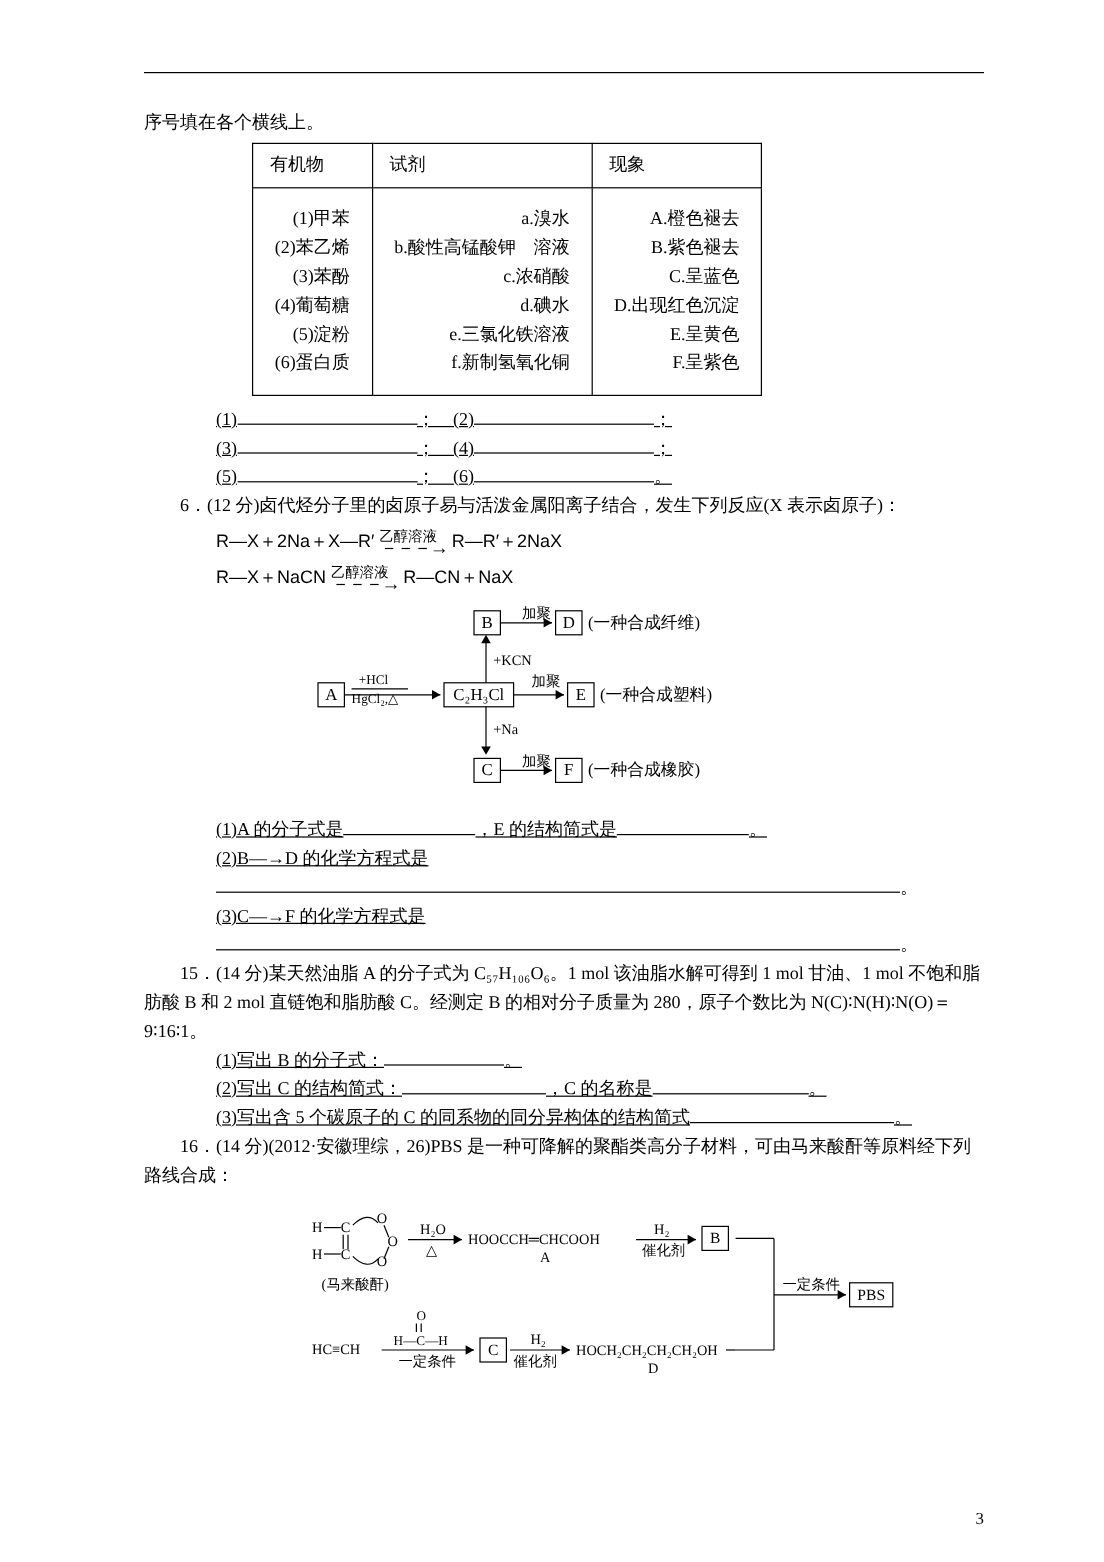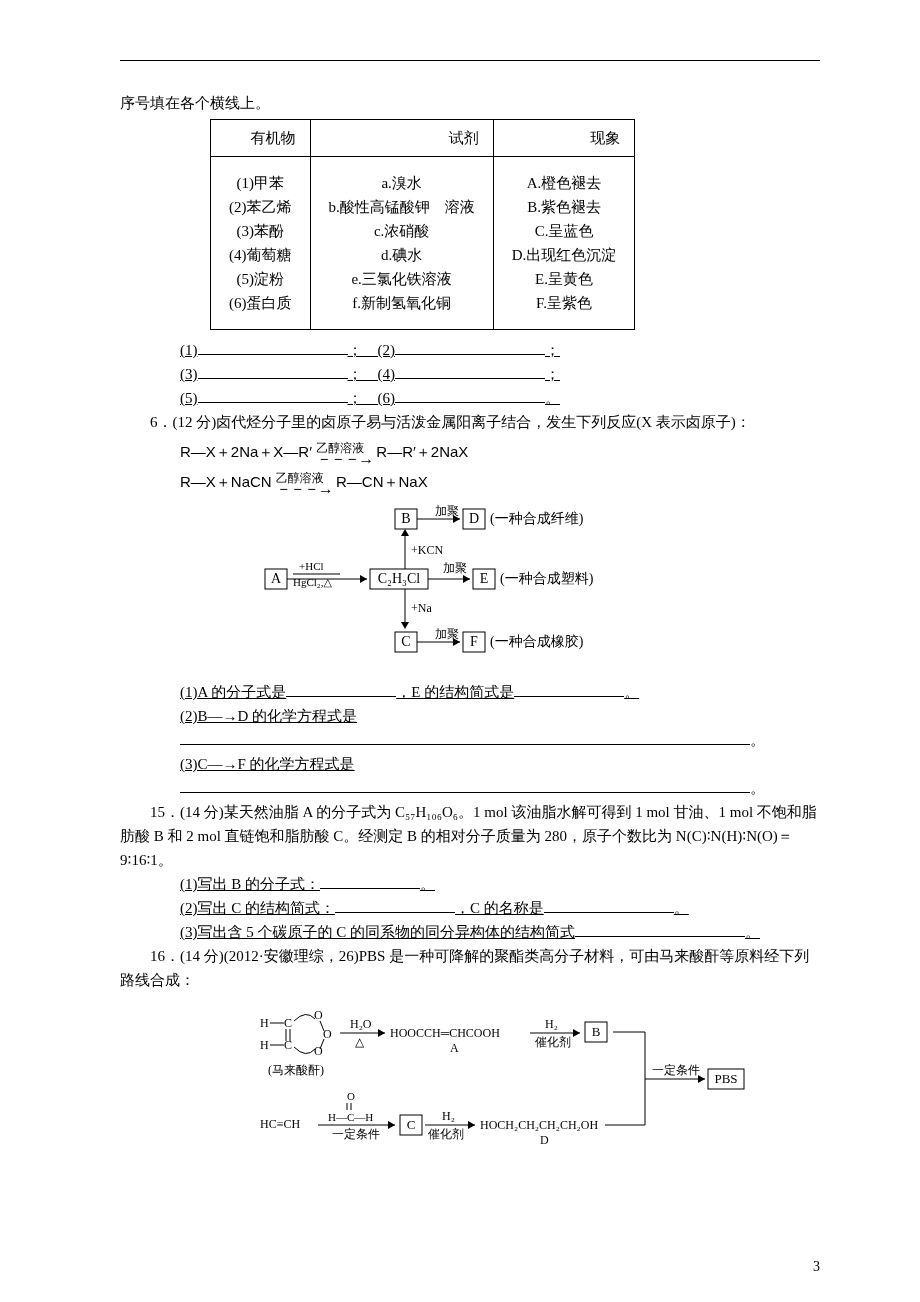--- a/index.html
+++ b/index.html
@@ -24,25 +24,25 @@
     margin:0 0 30px 0;
   }
   .tbl{
     border-collapse:collapse;
     margin:4px 0 8px 90px;
     font-size:15px;
   }
   .tbl th,.tbl td{
     border:1px solid #000;
     padding:6px 14px;
-    text-align:center;
+    text-align:right;
     vertical-align:top;
     font-weight:normal;
   }
-  .tbl th{ text-align:right; }
+  .tbl th{ text-align:left; }
   .tbl td.pad{ padding:14px 18px; }
   .blank{
     display:inline-block;
     border-bottom:1px solid #000;
     min-width:150px;
     height:1em;
     vertical-align:baseline;
   }
   .blank.long{ min-width:570px; }
   .indent1{ text-indent:2em; }

